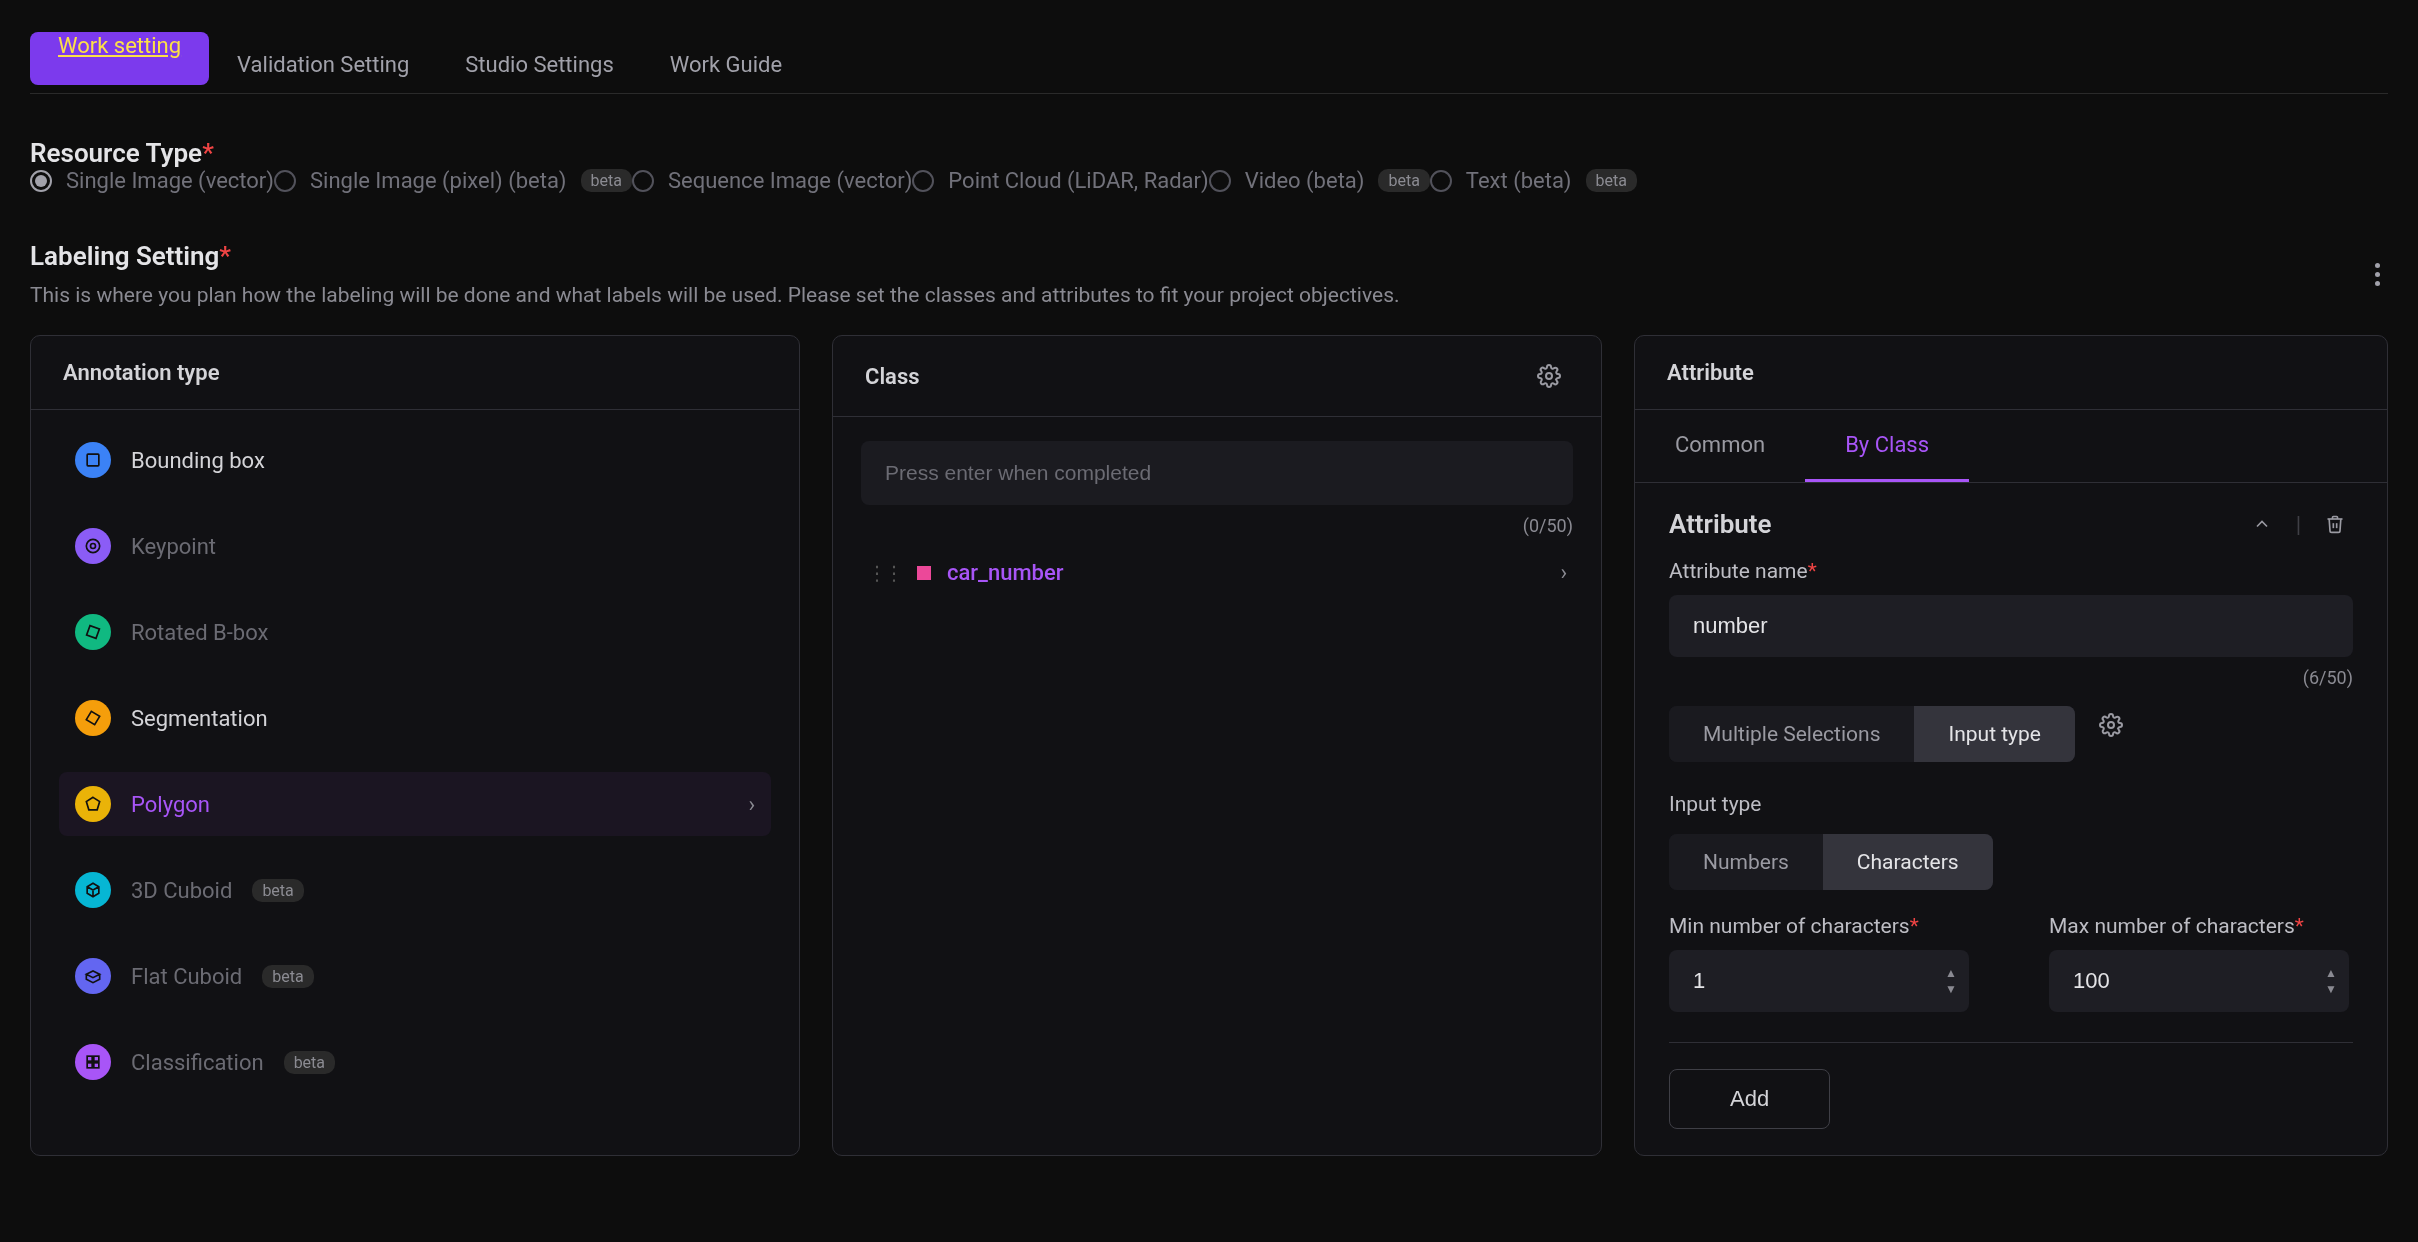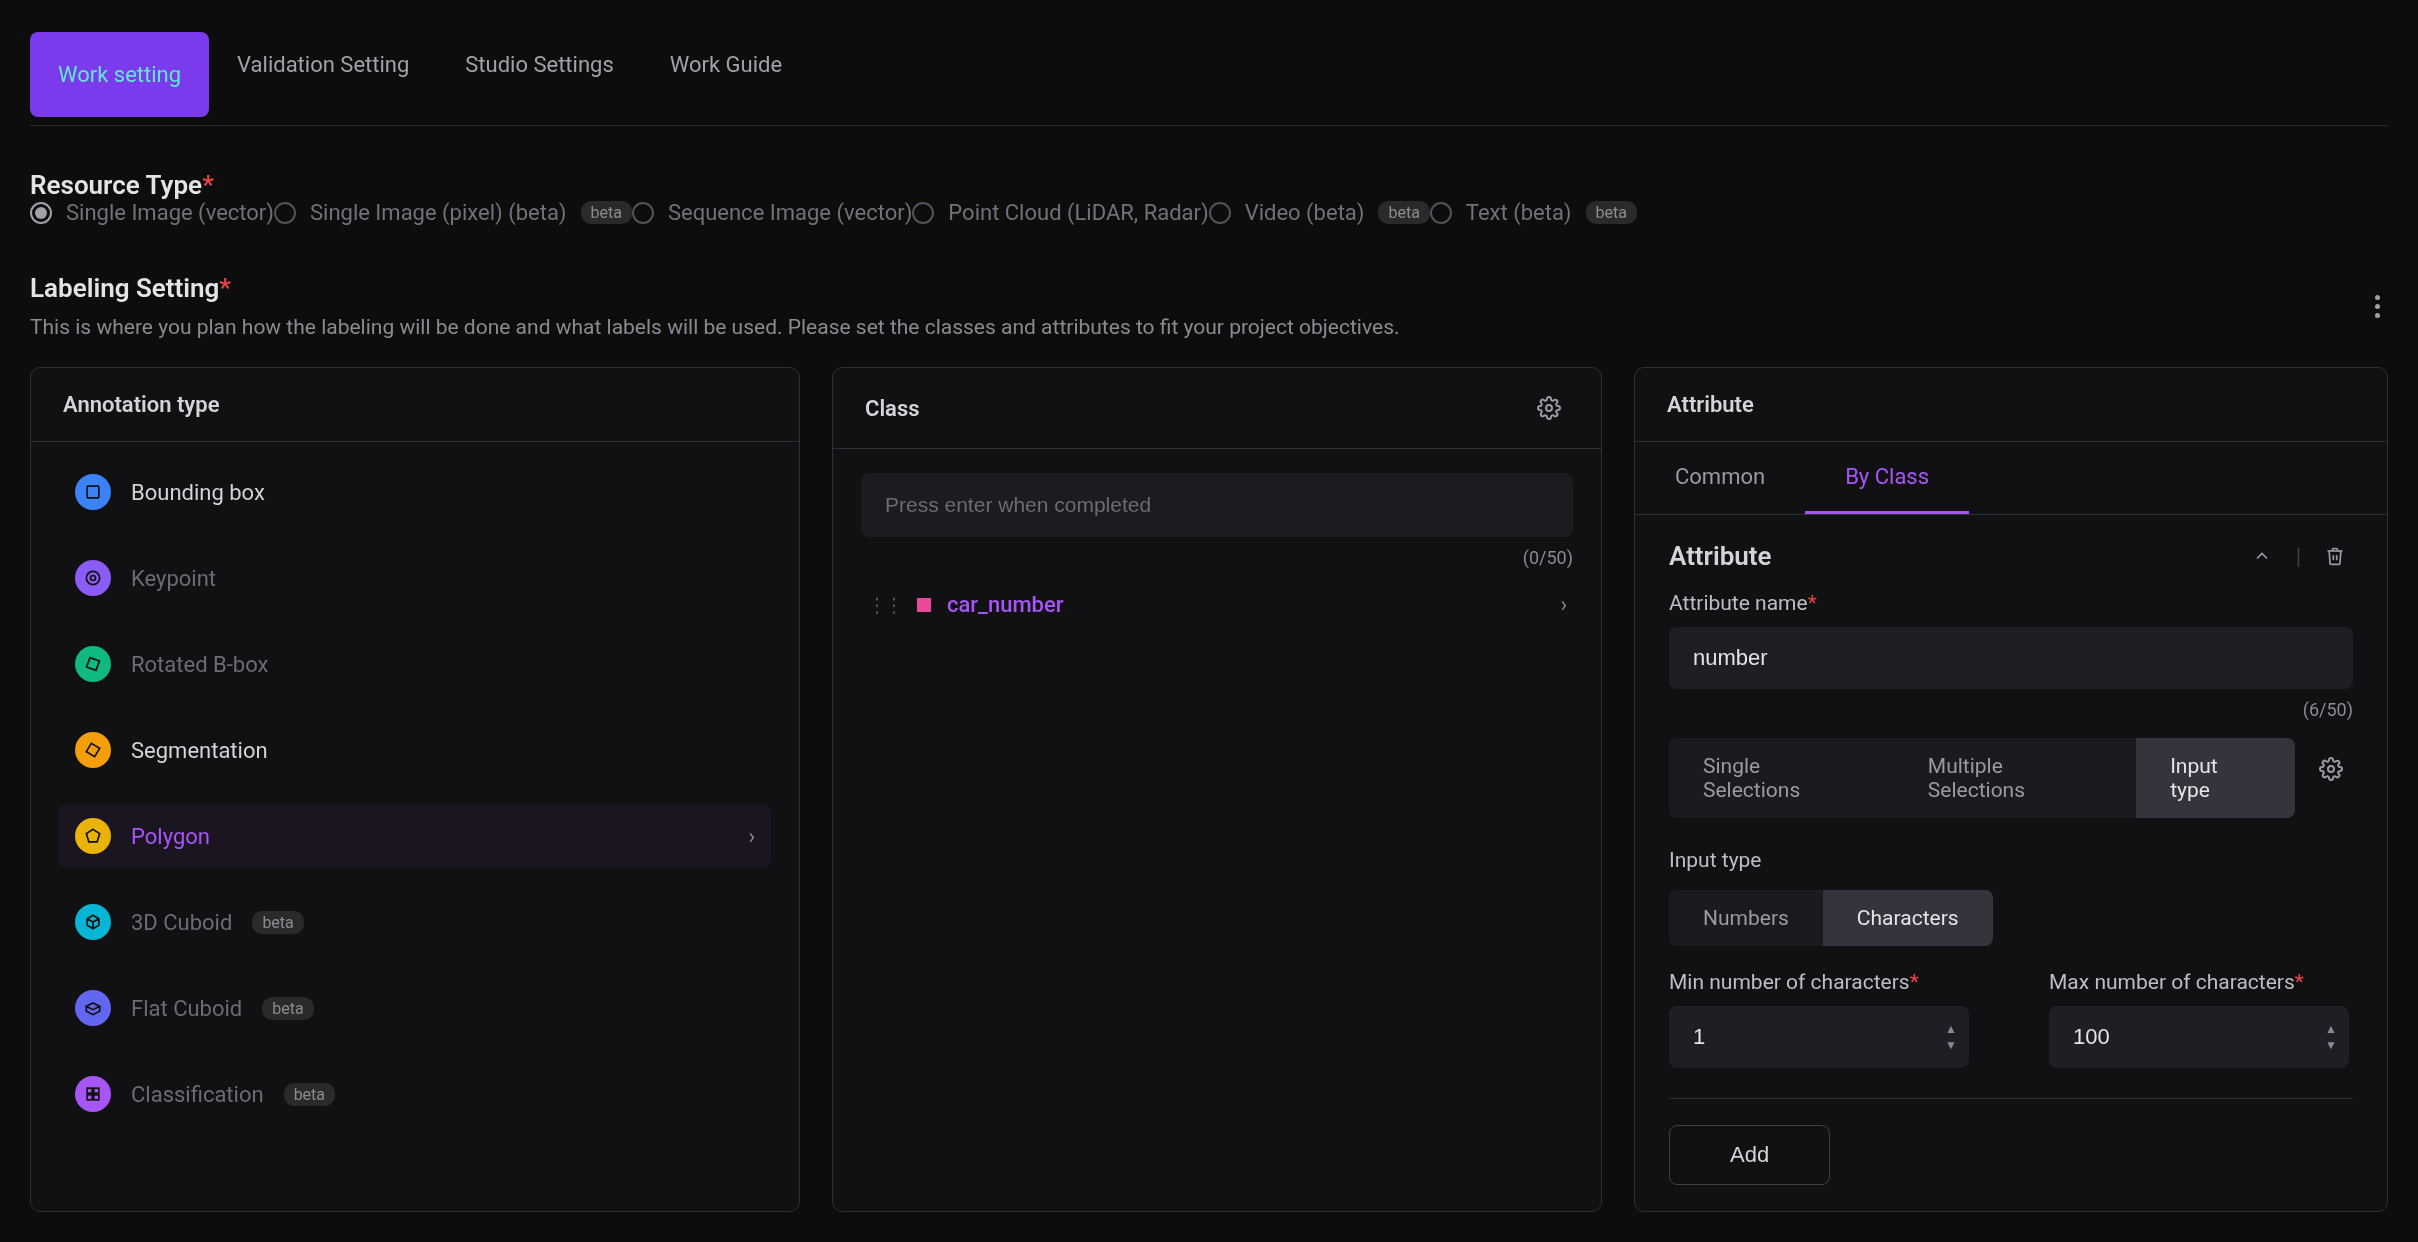--- a/index.html
+++ b/index.html
@@ -22,25 +22,26 @@
   }
   .tab {
     padding: 16px 28px;
     color: #a1a1aa;
     cursor: pointer;
     border-radius: 8px 8px 0 0;
     font-size: 22px;
   }
   .tab.active {
     background: #7c3aed;
-    color: #5eead4;
+    color: #fde047;
     border-radius: 8px;
     margin-bottom: 8px;
     margin-top: -4px;
-    padding:30px 28px;
+    padding:1px 28px;
+    text-decoration:underline;
   }
 
   .section-title {
     font-size: 26px;
     font-weight: 600;
     color: #e4e4e7;
     margin-top: 44px;
   }
   .req { color: #ef4444; }
 
@@ -383,21 +384,20 @@
         </div>
 
         <div class="field-label">
           <span>Attribute name</span><span class="req">*</span>
         </div>
         <input class="text-input" value="number" style="">
         <div class="counter">(6/50)</div>
 
         <div style="display:flex; align-items:center;">
           <div class="seg-group">
-            <div class="seg">Single Selections</div>
             <div class="seg">Multiple Selections</div>
             <div class="seg active">Input type</div>
           </div>
           <span class="seg-gear">
             <svg width="24" height="24" viewBox="0 0 24 24" fill="none" stroke="#9a9aa2" stroke-width="2">
                 <circle cx="12" cy="12" r="3"></circle>
                 <path d="M19.4 15a1.7 1.7 0 0 0 .34 1.87l.06.06a2 2 0 1 1-2.83 2.83l-.06-.06a1.7 1.7 0 0 0-1.87-.34 1.7 1.7 0 0 0-1 1.56V21a2 2 0 1 1-4 0v-.09a1.7 1.7 0 0 0-1-1.56 1.7 1.7 0 0 0-1.87.34l-.06.06a2 2 0 1 1-2.83-2.83l.06-.06a1.7 1.7 0 0 0 .34-1.87 1.7 1.7 0 0 0-1.56-1H3a2 2 0 1 1 0-4h.09a1.7 1.7 0 0 0 1.56-1 1.7 1.7 0 0 0-.34-1.87l-.06-.06a2 2 0 1 1 2.83-2.83l.06.06a1.7 1.7 0 0 0 1.87.34H9a1.7 1.7 0 0 0 1-1.56V3a2 2 0 1 1 4 0v.09a1.7 1.7 0 0 0 1 1.56 1.7 1.7 0 0 0 1.87-.34l.06-.06a2 2 0 1 1 2.83 2.83l-.06.06a1.7 1.7 0 0 0-.34 1.87V9a1.7 1.7 0 0 0 1.56 1H21a2 2 0 1 1 0 4h-.09a1.7 1.7 0 0 0-1.56 1z"></path>
               </svg>
           </span>
         </div>

